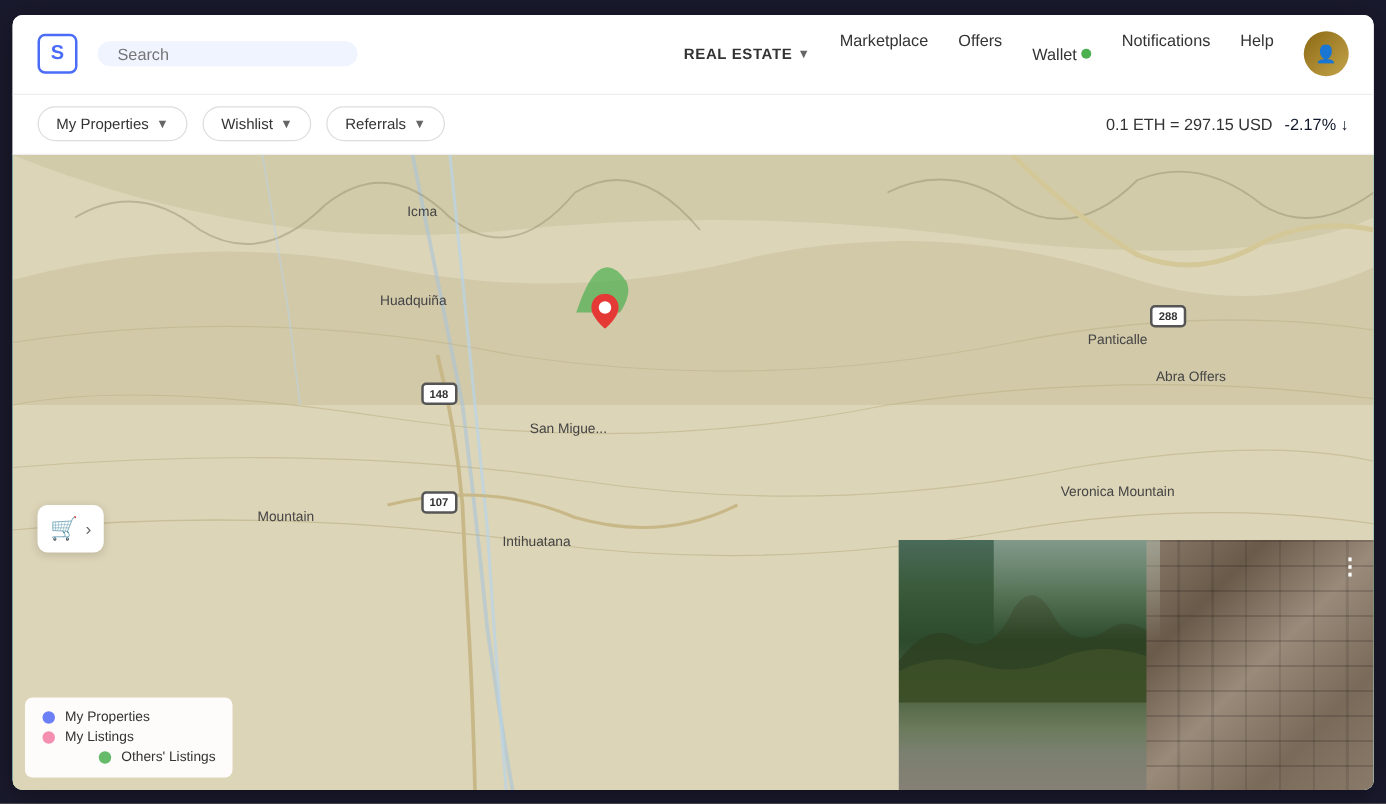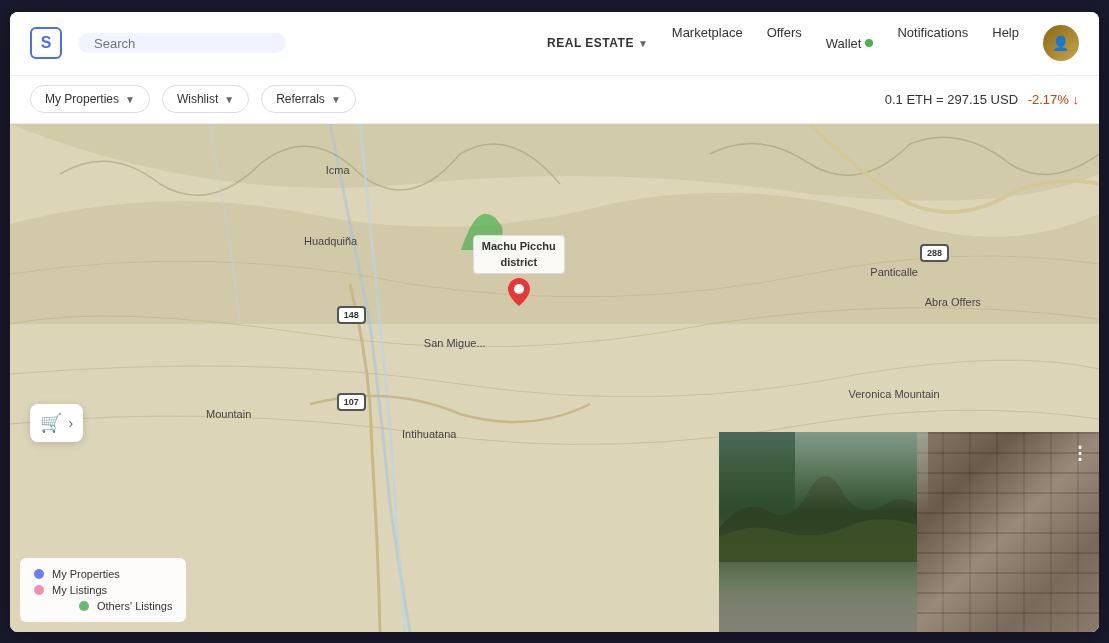--- a/index.html
+++ b/index.html
@@ -131,21 +131,21 @@
     }
     .dropdown-btn .chevron {
       font-size: 10px;
       color: #666;
     }
     .eth-display {
       font-size: 13px;
       color: #333;
     }
     .eth-down {
-      color: #c2410c;
+      color: #0f172a;
       margin-left: 6px;
     }
     
     .map-container {
       flex: 1;
       position: relative;
       overflow: hidden;
       background: #14b8a6;
     }
     
@@ -350,24 +350,20 @@
     <div class="road-marker" style="top:36%;left:30%">148</div>
     <div class="road-marker" style="top:53%;left:30%">107</div>
 
     <div style="position:absolute;top:17%;left:41%;width:55px;height:45px;">
       <svg viewBox="0 0 55 45" width="55" height="45">
         <path d="M5,40 Q15,10 25,5 Q35,0 45,15 Q50,25 40,40 Z" fill="#4caf50" opacity="0.7"></path>
       </svg>
     </div>
 
     <div style="position:absolute;top:22%;left:42.5%;display:flex;flex-direction:column;align-items:center;">
-      <div style="background:rgba(255,255,255,0.88);border:1px solid #ddd;border-radius:4px;padding:3px 8px;font-size:11px;font-weight:600;color:#333;margin-bottom:4px;text-align:center;line-height:1.4;">
-        <span>Machu Picchu</span><br>
-        <span>district</span>
-      </div>
 
       <div style="position:relative;width:22px;height:28px;">
         <svg viewBox="0 0 22 28" width="22" height="28">
           <path d="M11,0 C5,0 0,5 0,11 C0,19 11,28 11,28 C11,28 22,19 22,11 C22,5 17,0 11,0 Z" fill="#e53935"></path>
           <circle cx="11" cy="11" r="5" fill="white"></circle>
         </svg>
       </div>
     </div>
 
     <div class="cart-panel">

